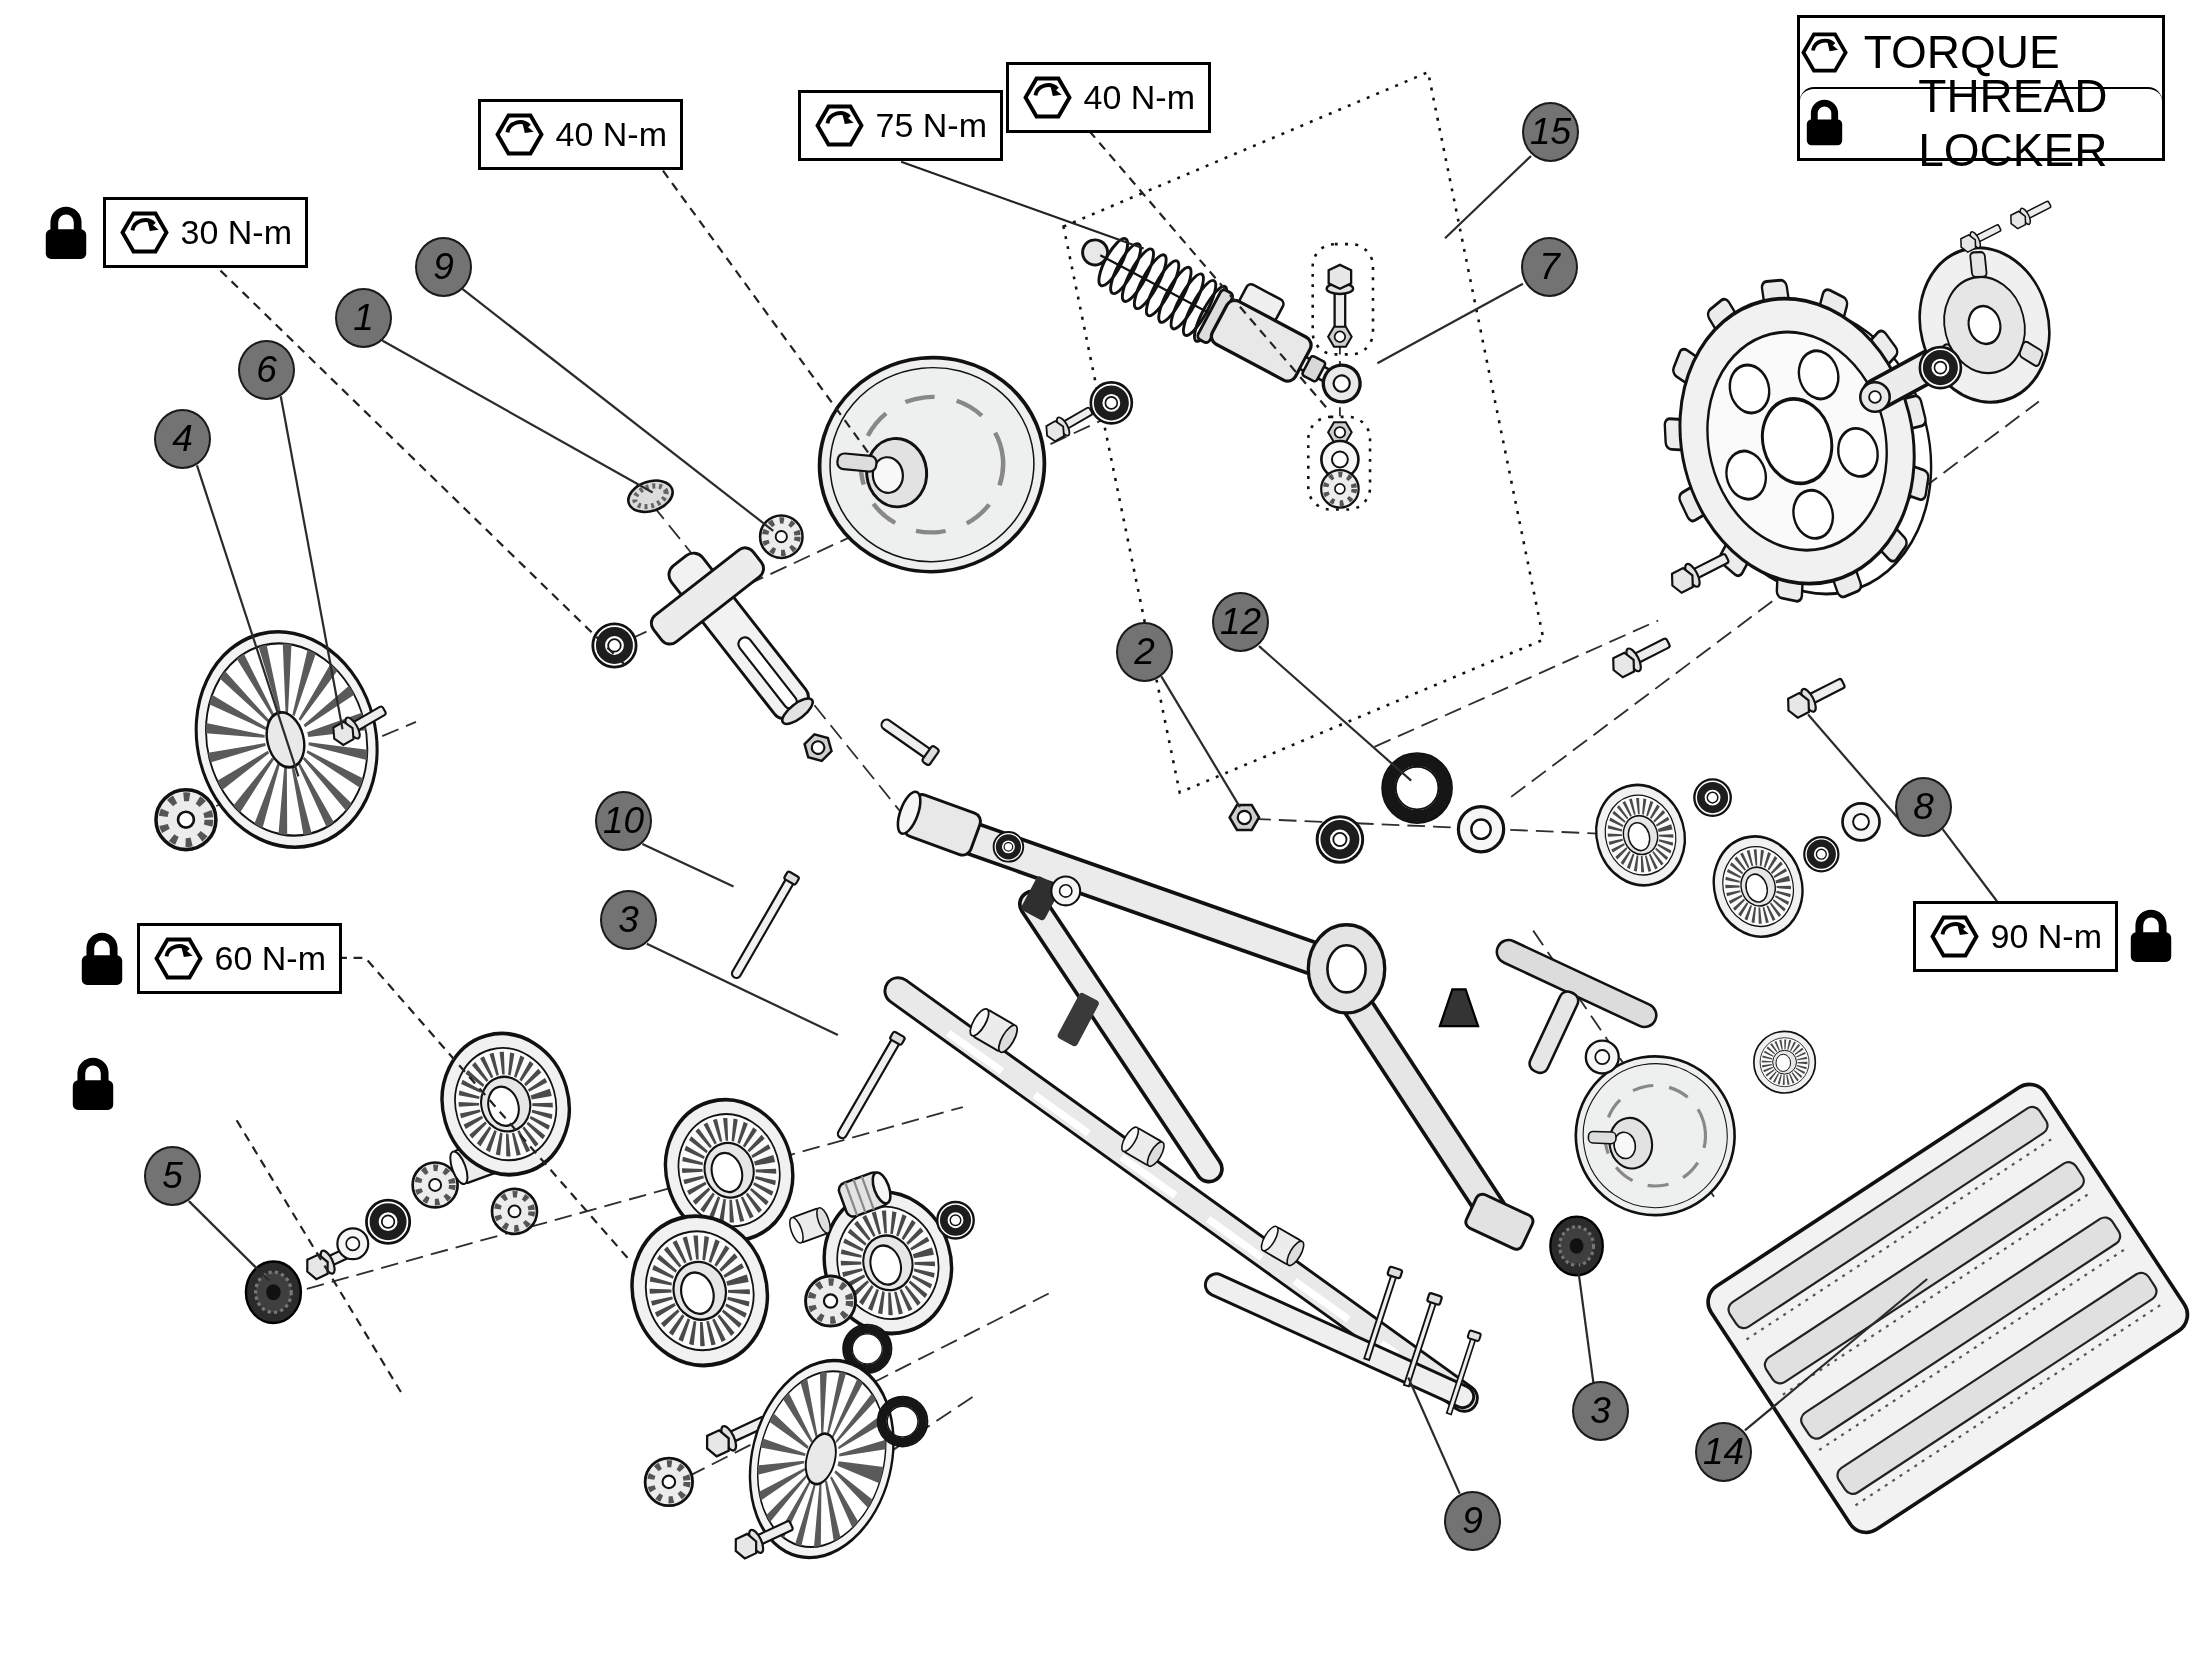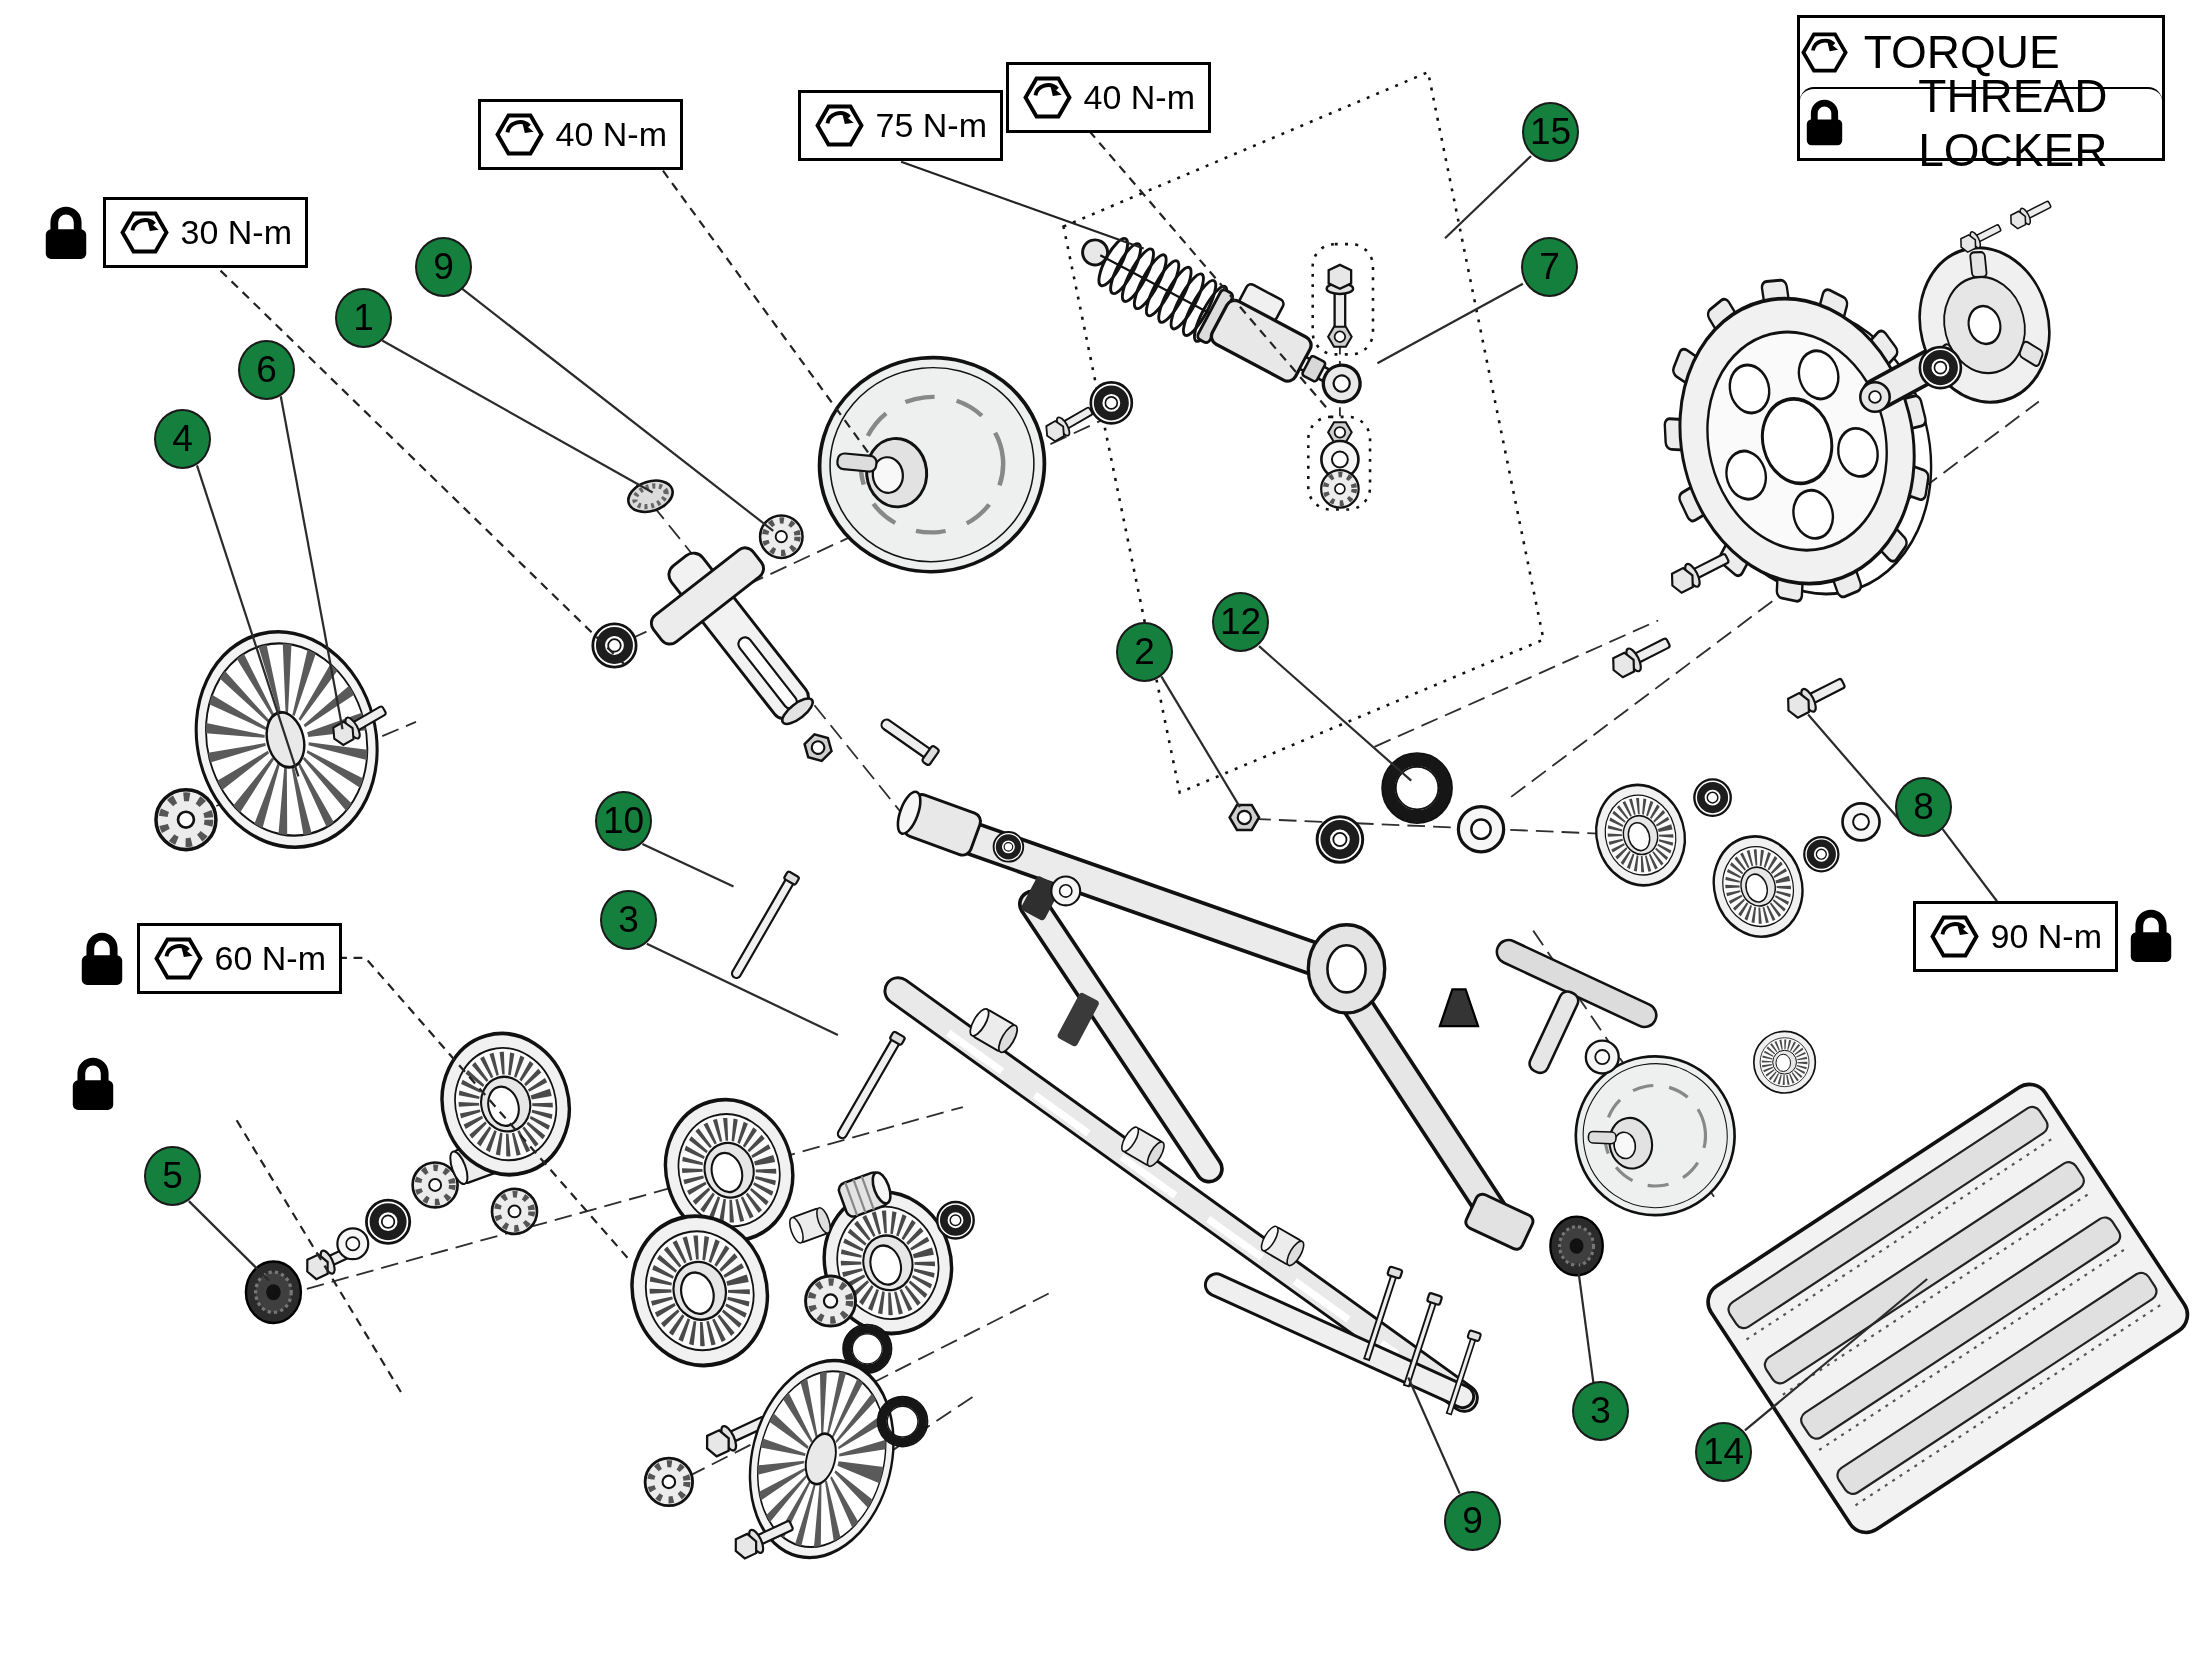--- a/index.html
+++ b/index.html
@@ -5,22 +5,22 @@
   html,body{margin:0;padding:0;background:#fff;}
   .stage{position:relative;width:2205px;height:1654px;background:#ffffff;overflow:hidden;
          font-family:"Liberation Sans",sans-serif;color:#000;}
   .artwork{position:absolute;left:0;top:0;}
   .callout{position:absolute;display:flex;align-items:center;gap:10.3px;background:#fff;
            border:3.7px solid #000;height:71px;padding:0 13.2px;box-sizing:border-box;
            font-size:34px;white-space:nowrap;z-index:5;}
   .hexicon{width:51px;height:51px;flex:0 0 auto;}
   .lockicon{position:absolute;width:56px;height:56px;z-index:5;}
   .plabel{position:absolute;width:57px;height:60px;border:2.6px solid #1a1a1a;border-radius:50%;
-          background:#15803d;display:flex;align-items:center;justify-content:center;
-          font-size:37px;box-sizing:border-box;z-index:5;}
+          background:#737373;display:flex;align-items:center;justify-content:center;
+          font-size:37px;box-sizing:border-box;z-index:5;font-style:italic;}
   .legend{position:absolute;left:1797px;top:14.7px;width:368px;border:3.7px solid #000;
           background:#fff;box-sizing:border-box;z-index:5;}
   .lrow{display:flex;align-items:center;height:69px;gap:14.7px;padding:0 0;font-size:46px;border-radius:14px;}
   .lrow + .lrow{border-top:2.9px solid #000;text-align:center;}
   .licon{width:49px;height:49px;flex:0 0 auto;}
 </style>
 </head>
 <body>
 
 <div class="stage">

